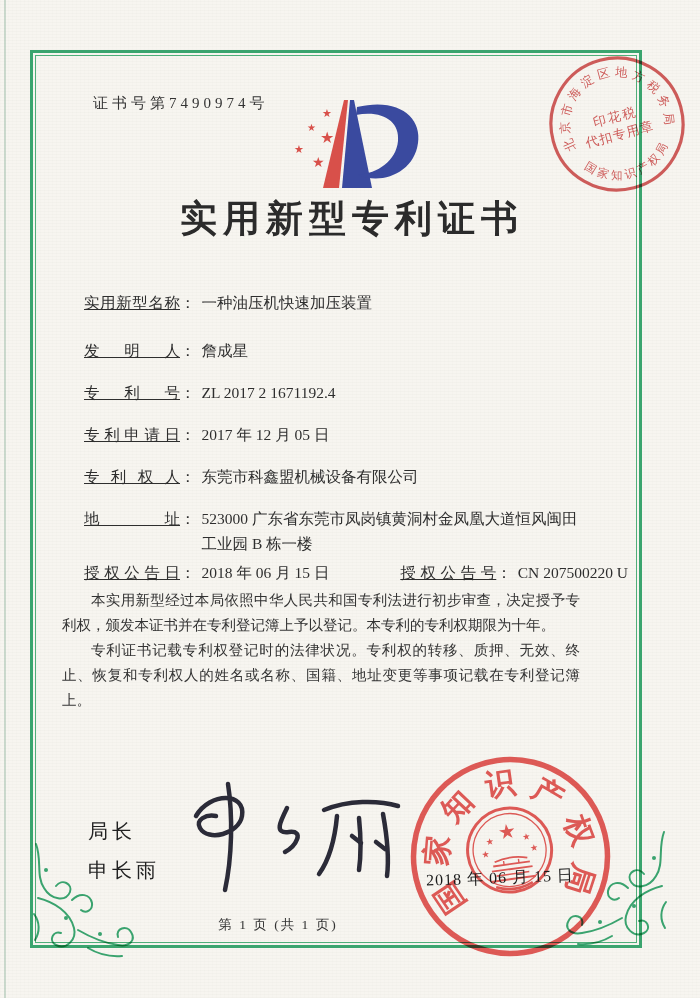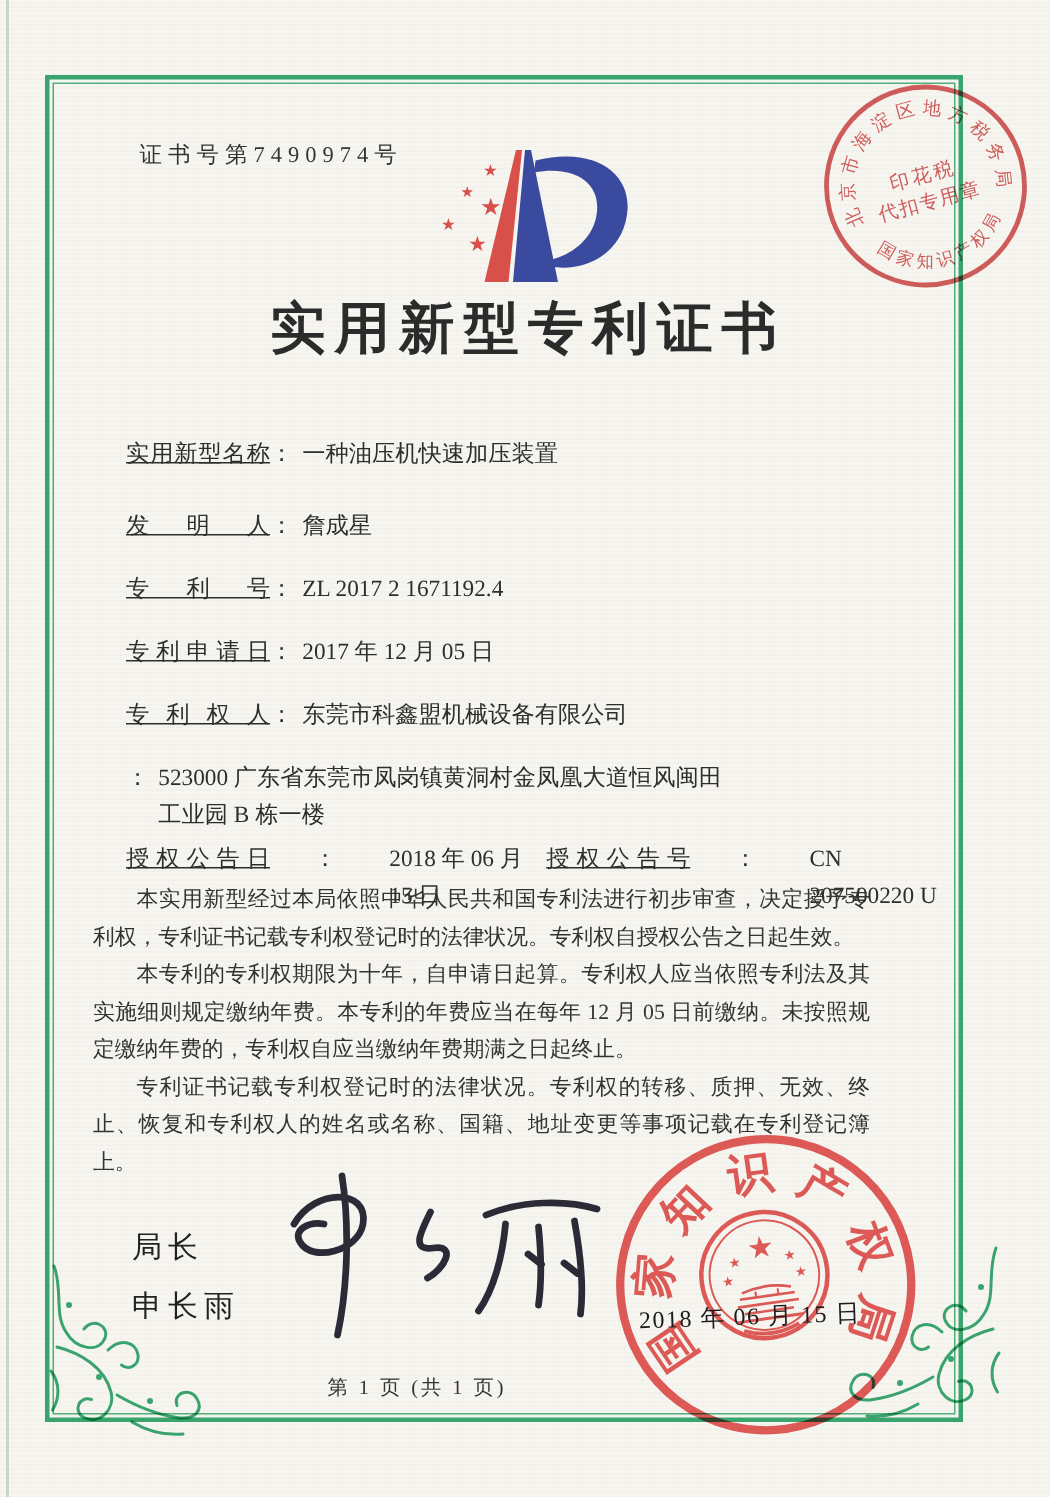--- a/index.html
+++ b/index.html
@@ -18,21 +18,21 @@
   .title{position:absolute;left:30px;top:194px;width:644px;text-align:center;
          font-size:37px;font-weight:600;letter-spacing:6px;color:#2b2b2b;}
   .fields{position:absolute;left:84px;top:290px;width:548px;font-size:15.5px;color:#2e2e2e;}
   .frow{display:flex;line-height:25px;margin-bottom:17px;}
   .frow.first{margin-bottom:23px;}
   .frow.addr{margin-bottom:4px;}
   .flabel{display:inline-block;width:96px;flex:0 0 96px;text-align:justify;text-align-last:justify;text-decoration:underline;}
   .fcolon{flex:0 0 auto;}
   .fvalue{margin-left:6px;flex:1 1 auto;}
   .grant-row{display:flex;justify-content:space-between;padding-right:4px;line-height:25px;}
-  .gpair{display:flex;gap:29px;}
+  .gpair{display:flex;}
   .body-text{position:absolute;left:62px;top:588px;width:518px;font-size:14.5px;line-height:25px;
              text-align:justify;color:#333;}
   .bp{margin:0;text-indent:2em;}
   .signoff{position:absolute;left:88px;top:818px;font-size:20px;letter-spacing:4px;color:#222;}
   .signoff .line2{margin-top:12px;font-family:Liberation Serif, serif;}
   .signature{position:absolute;left:168px;top:776px;width:240px;height:120px;}
   .seal{position:absolute;left:408px;top:754px;width:205px;height:205px;mix-blend-mode:multiply;opacity:.93;}
   .seal-date{position:absolute;left:426px;top:868px;font-size:16px;letter-spacing:1px;color:#1c1c1c;
              transform:rotate(-2deg);}
   .footer{position:absolute;left:30px;top:916px;width:496px;text-align:center;font-size:13.5px;
@@ -119,40 +119,40 @@
       <span class="flabel">专利申请日</span>
         <span class="fcolon">：</span>
       <span class="fvalue">2017 年 12 月 05 日</span>
     </div>
     <div class="frow">
       <span class="flabel">专利权人</span>
         <span class="fcolon">：</span>
       <span class="fvalue">东莞市科鑫盟机械设备有限公司</span>
     </div>
     <div class="frow addr">
+      <span class="flabel">地址</span>
         <span class="fcolon">：</span>
       <span class="fvalue"><span>523000 广东省东莞市凤岗镇黄洞村金凤凰大道恒风闽田</span><br><span>工业园 B 栋一楼</span></span>
     </div>
     <div class="grant-row">
       <span class="gpair">
         <span class="flabel">授权公告日</span>
           <span class="fcolon">：</span>
         <span class="fvalue">2018 年 06 月 15 日</span>
       </span>
       <span class="gpair">
         <span class="flabel">授权公告号</span>
           <span class="fcolon">：</span>
         <span class="fvalue">CN 207500220 U</span>
       </span>
     </div>
   </div>
 
   <div class="body-text">
-    <p class="bp">本实用新型经过本局依照中华人民共和国专利法进行初步审查，决定授予专利权，专利证书记载专利权登记时的法律状况。专利权自授权公告之日起生效。</p>
-    <p class="bp">本专利的专利权期限为十年，自申请日起算。专利权人应当依照专利法及其实施细则规定缴纳年费。本专利的年费应当在每年 12 月 05 日前缴纳。未按照规定缴纳年费的，专利权自应当缴纳年费期满之日起终止。</p>
+    <p class="bp">本实用新型经过本局依照中华人民共和国专利法进行初步审查，决定授予专利权，颁发本证书并在专利登记簿上予以登记。本专利的专利权期限为十年。</p>
     <p class="bp">专利证书记载专利权登记时的法律状况。专利权的转移、质押、无效、终止、恢复和专利权人的姓名或名称、国籍、地址变更等事项记载在专利登记簿上。</p>
   </div>
 
   <div class="signoff">
     <div>局长</div>
     <div class="line2">申长雨</div>
   </div>
 
   <svg class="signature" viewBox="0 0 240 120" fill="none" stroke="#161625" stroke-width="4.5" stroke-linecap="round" opacity=".9">
     <path d="M28,40 C42,16 78,16 74,40 C71,58 40,66 32,52 C27,44 38,38 48,40"></path>

